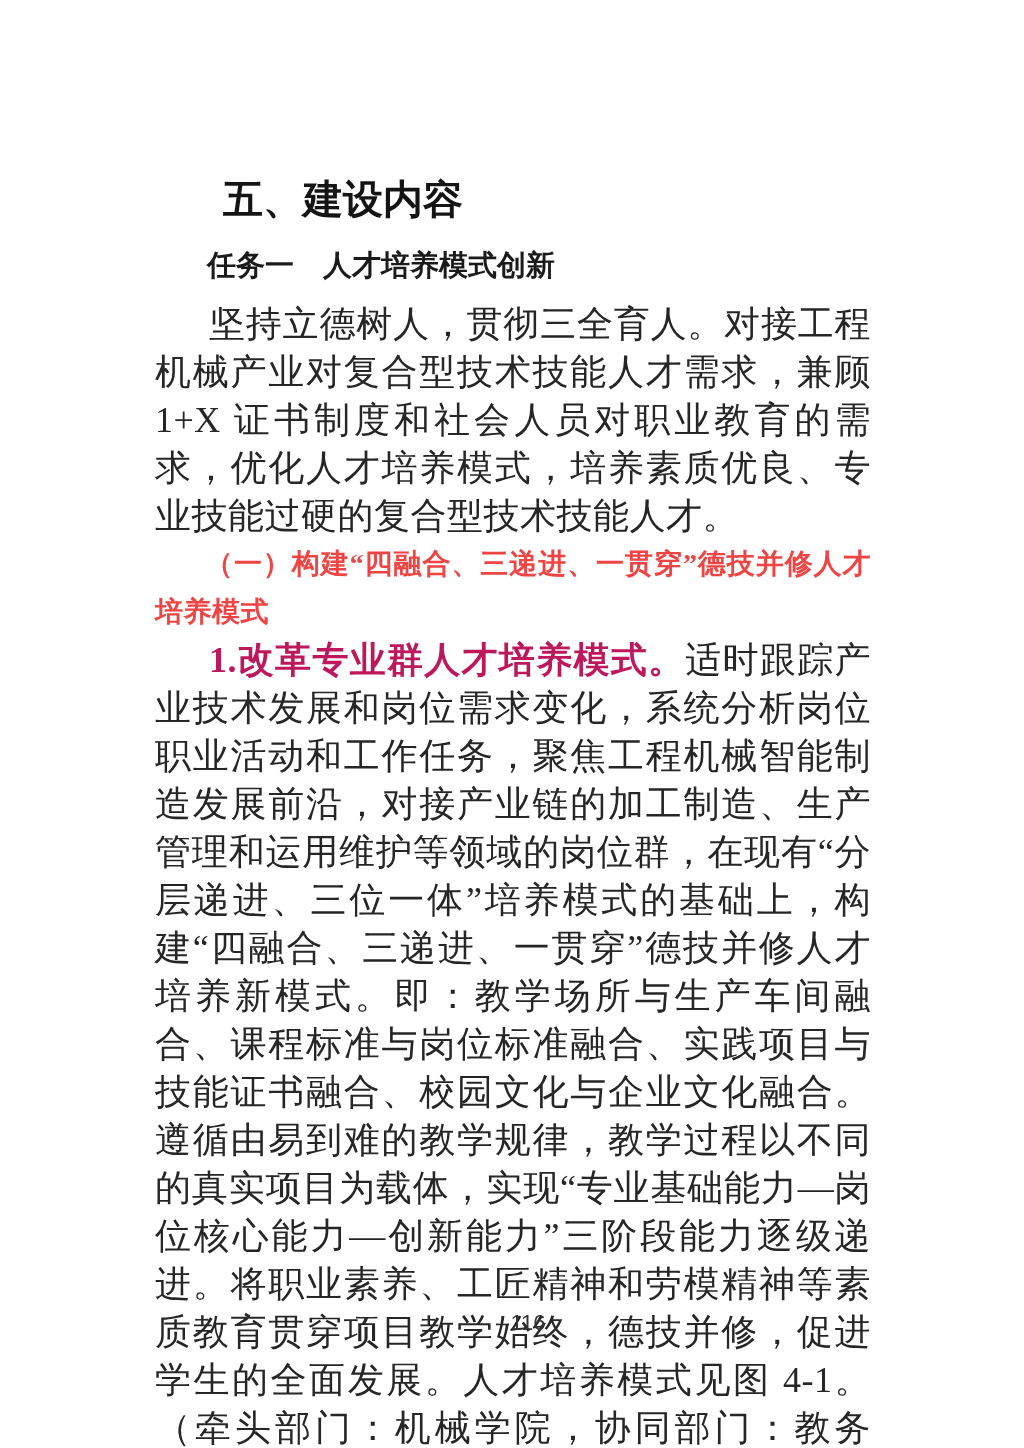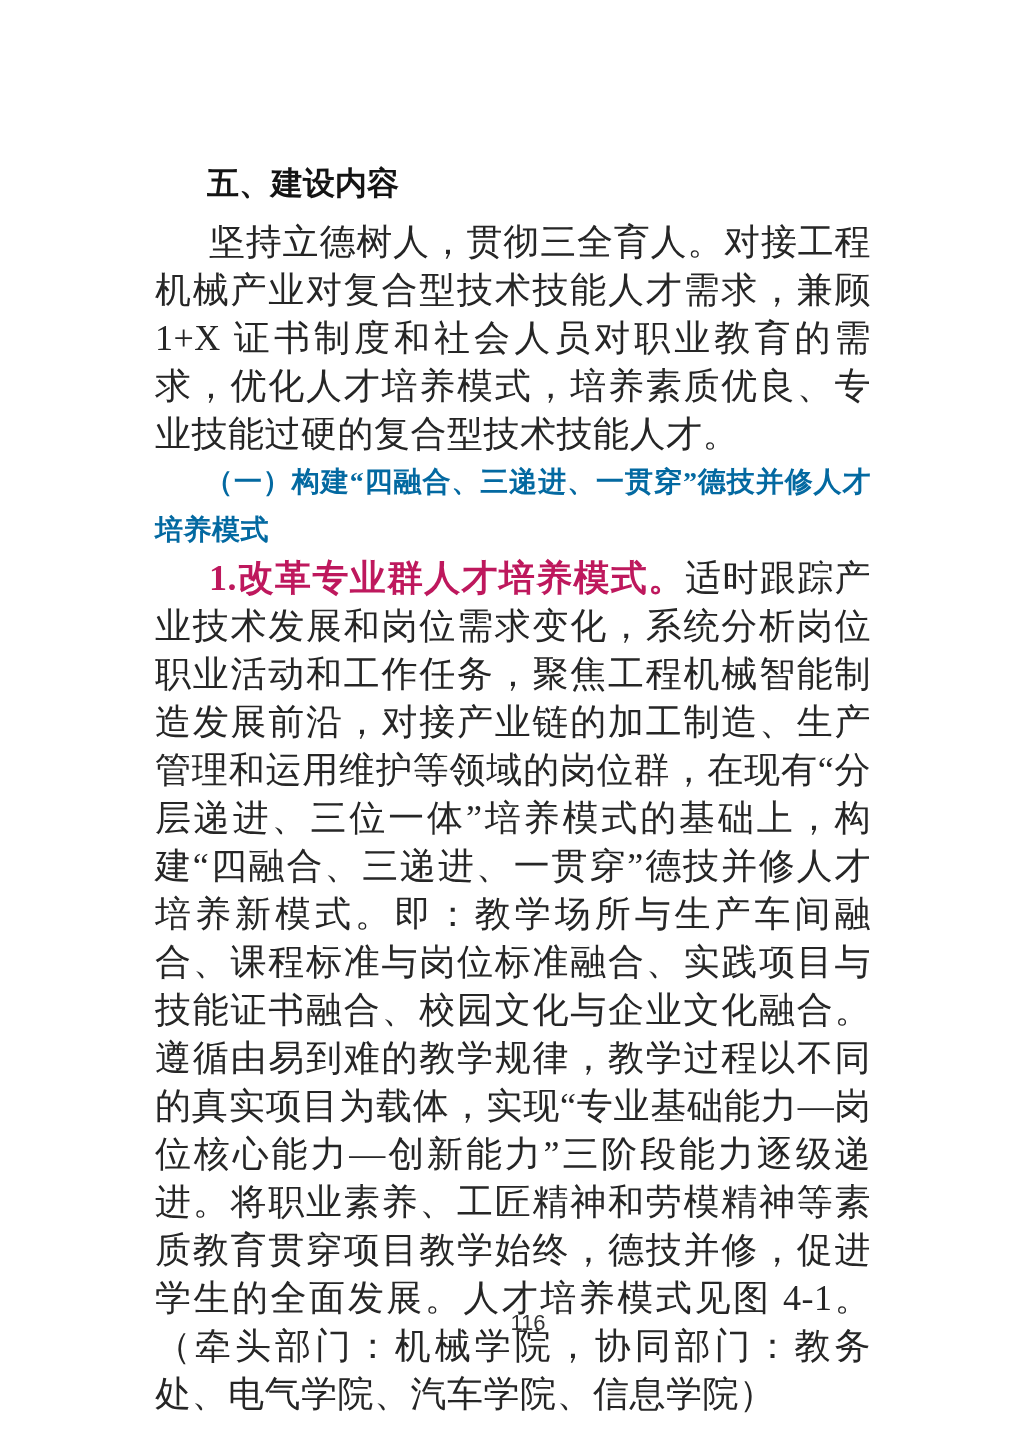--- a/index.html
+++ b/index.html
@@ -17,25 +17,25 @@
   }
   .content {
     position: absolute;
     left: 155px;
     top: 158px;
     width: 716px;
   }
   .h1 {
     font-family: "Liberation Sans", sans-serif;
     font-weight: bold;
-    font-size: 32px;
+    font-size: 40px;
     line-height: 50px;
     text-indent: 52px;
     color: #141414;
-    margin: 0;
+    margin: 16px;
   }
   .h2 {
     font-family: "Liberation Serif", serif;
     font-weight: bold;
     font-size: 29px;
     line-height: 50px;
     text-indent: 52px;
     color: #1a1a1a;
     margin: 0;
     margin-top: 4px;
@@ -57,21 +57,21 @@
   }
   .h3 {
     font-family: "Liberation Serif", serif;
     font-weight: bold;
     font-size: 28px;
     line-height: 48px;
     letter-spacing: 0.5px;
     text-align: justify;
     word-break: break-all;
     text-indent: 50px;
-    color: #0369a1;
+    color: #ef4444;
     margin: 0;
   }
   .lead-bold {
     font-weight: bold;
     color: #be185d;
   }
   .footer {
     position: absolute;
     left: 16px;
     top: 1310px;
@@ -83,20 +83,21 @@
   }
 </style>
 </head>
 <body>
 
 <div class="page">
   <div class="content">
 
     <p class="h1">五、建设内容</p>
 
+    <p class="h2">任务一　人才培养模式创新</p>
 
     <p class="para first">坚持立德树人，贯彻三全育人。对接工程机械产业对复合型技术技能人才需求，兼顾 1+X 证书制度和社会人员对职业教育的需求，优化人才培养模式，培养素质优良、专业技能过硬的复合型技术技能人才。</p>
 
     <p class="h3">（一）构建“四融合、三递进、一贯穿”德技并修人才培养模式</p>
 
     <p class="para"><span class="lead-bold">1.改革专业群人才培养模式。</span><span>适时跟踪产业技术发展和岗位需求变化，系统分析岗位职业活动和工作任务，聚焦工程机械智能制造发展前沿，对接产业链的加工制造、生产管理和运用维护等领域的岗位群，在现有“分层递进、三位一体”培养模式的基础上，构建“四融合、三递进、一贯穿”德技并修人才培养新模式。即：教学场所与生产车间融合、课程标准与岗位标准融合、实践项目与技能证书融合、校园文化与企业文化融合。遵循由易到难的教学规律，教学过程以不同的真实项目为载体，实现“专业基础能力—岗位核心能力—创新能力”三阶段能力逐级递进。将职业素养、工匠精神和劳模精神等素质教育贯穿项目教学始终，德技并修，促进学生的全面发展。人才培养模式见图 4-1。（牵头部门：机械学院，协同部门：教务处、电气学院、汽车学院、信息学院）</span></p>
 
   </div>
 
   <div class="footer">116</div>

